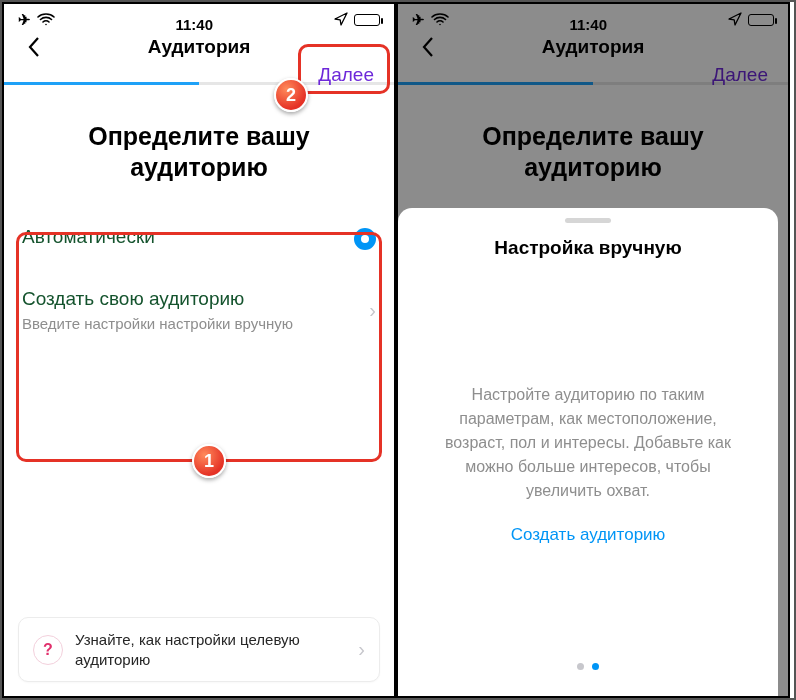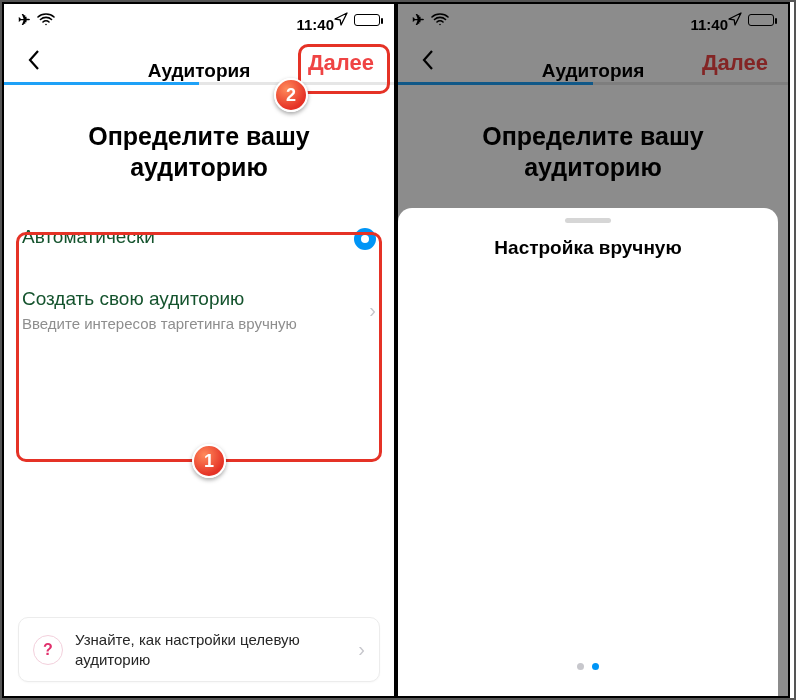--- a/index.html
+++ b/index.html
@@ -32,47 +32,48 @@
     height: 32px;
     display: flex;
     align-items: center;
     justify-content: space-between;
     padding: 0 14px;
     font-size: 15px;
     font-weight: 600;
     color: #000;
   }
   .sb-left, .sb-right { display: flex; align-items: center; gap: 6px; }
-  .sb-center { flex: 1; text-align: right; font-weight: 600; margin-top: 8px;}
+  .sb-center { flex: 1; text-align: center; font-weight: 600; margin-top: 8px;}
   .battery {
     width: 26px; height: 12px; border: 1.5px solid #000; border-radius: 3px; position: relative;
   }
   .battery::after {
     content: ""; position: absolute; right: -4px; top: 3px; width: 2.5px; height: 6px; background: #000; border-radius: 1px;
   }
   .battery-fill { background:#000; width: 100%; height: 100%; border-radius:1px;}
   
   .navbar {
     height: 46px;
     display: flex;
-    align-items: flex-end;
+    align-items: flex-start;
     padding: 0 8px;
     position: relative;
+    flex-direction: column;
   }
   .nav-back {
     width: 44px; height: 44px; display:flex; align-items:center; justify-content:center;
     font-size: 26px; font-weight: 300;
   }
   .nav-title {
     position:absolute; left:0; right:0; text-align:center;
     font-size: 19px; font-weight: 700; pointer-events:none;
   }
   .nav-next {
     margin-left: auto;
-    font-size: 22px; font-weight: 700; color:#ef4444;
+    font-size: 19px; font-weight: 400; color:#6d28d9;
     padding: 6px 12px;
   }
   
   .progress {
     display:flex; gap:0; height:3px; margin: 0 0 0 0;
   }
   .progress > div { flex:1; background:#e6e6e6;}
   .progress > div.active { background:#1ea1f7;}
   
   .heading {
@@ -205,21 +206,21 @@
     <div class="options">
       <div class="option">
         <div class="opt-text">
           <div class="opt-title">Автоматически</div>
         </div>
         <div class="radio"></div>
       </div>
       <div class="option">
         <div class="opt-text">
           <div class="opt-title">Создать свою аудиторию</div>
-          <div class="opt-sub">Введите интересов таргетинга вручную</div>
+          <div class="opt-sub">Введите настройки настройки вручную</div>
         </div>
         <div class="chev">›</div>
       </div>
     </div>
 
     <div class="tipcard">
       <div class="tipicon">?</div>
       <div class="tiptext">Узнайте, как настройки целевую аудиторию</div>
       <div class="chev">›</div>
     </div>
@@ -268,20 +269,24 @@
         <div></div>
     </div>
 
     <div class="heading">Определите вашу аудиторию</div>
 
     <div class="dim-overlay"></div>
 
     <div class="sheet">
       <div class="grabber"></div>
       <div class="sheet-title">Настройка вручную</div>
+      <div class="sheet-body">
+        <div class="sheet-desc">Настройте аудиторию по таким параметрам, как местоположение, возраст, пол и интересы. Добавьте как можно больше интересов, чтобы увеличить охват.</div>
+        <div class="sheet-link">Создать аудиторию</div>
+      </div>
       <div class="dots">
         <div class="dot"></div>
         <div class="dot active"></div>
       </div>
     </div>
   </div>
 
 </div>
 
 </body></html>

